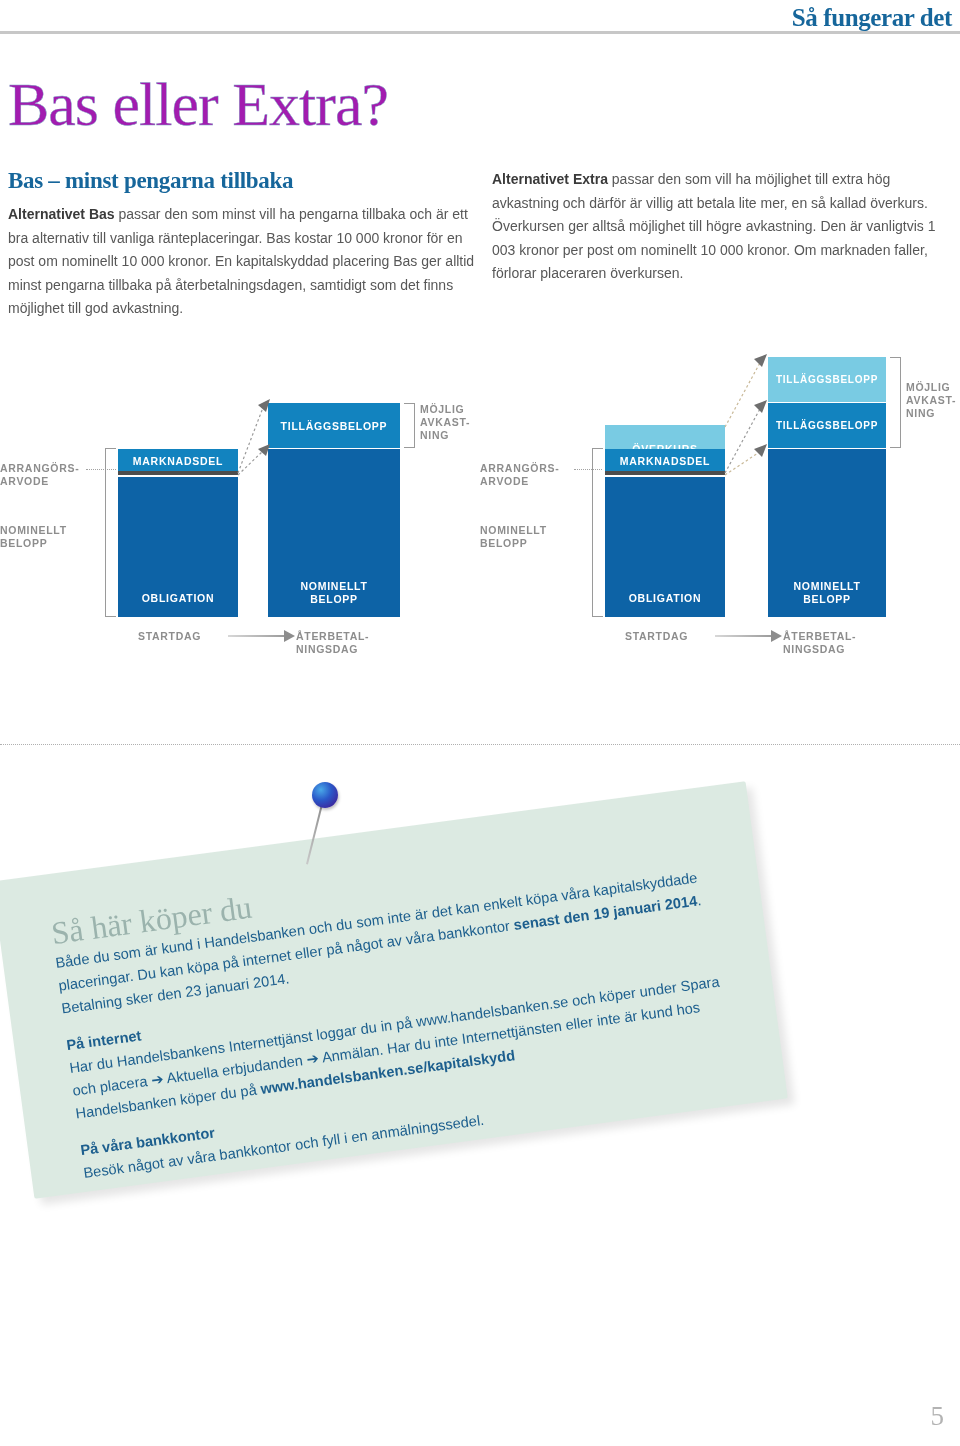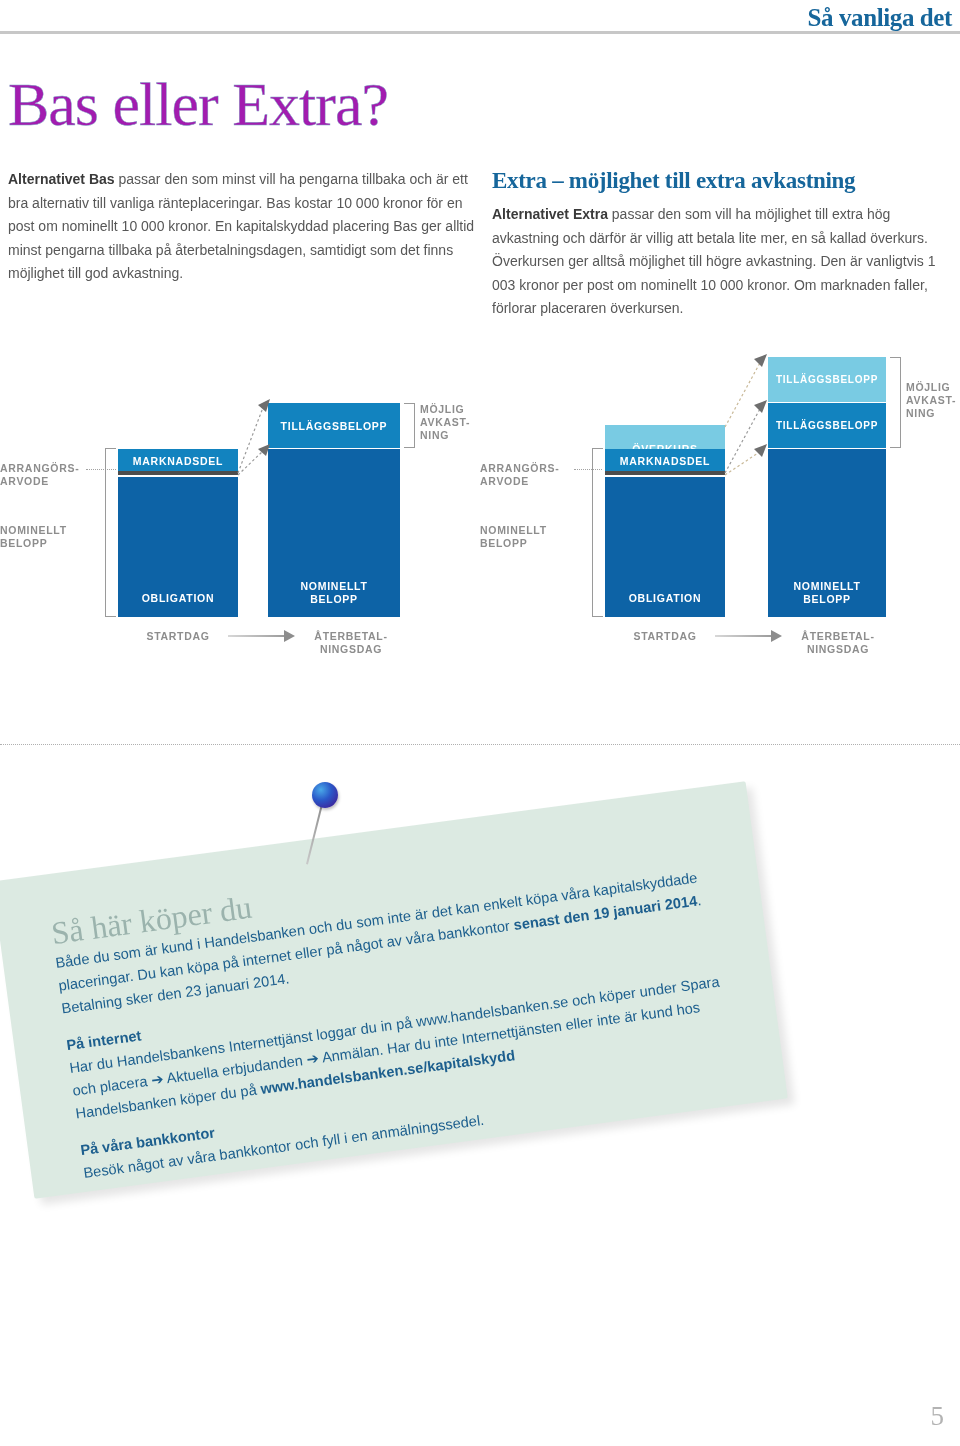--- a/index.html
+++ b/index.html
@@ -89,21 +89,21 @@
 
   .axis-label {
     position: absolute;
     font-size: 10.5px;
     font-weight: bold;
     letter-spacing: 0.7px;
     color: #8d8d8d;
     line-height: 13px;
   }
   .axis-label.right-al { }
-  .axis-label.center-al { text-align: center; }
+  .axis-label.center-al { text-align: left; }
 
   .bracket-left {
     position: absolute;
     border: 1.5px solid #9a9a9a;
     border-right: none;
   }
   .bracket-right {
     position: absolute;
     border: 1.5px solid #9a9a9a;
     border-left: none;
@@ -184,32 +184,32 @@
     position: absolute; right: 16px; bottom: 14px;
     font-family: "Liberation Serif", serif;
     font-size: 27px;
     color: #b3b3b3;
   }
 </style>
 </head>
 <body>
 
 <div id="header">
-  <div id="header-title">Så vanliga det</div>
+  <div id="header-title">Så fungerar det</div>
   <div id="header-rule"></div>
 </div>
 
 <div id="page-title">Bas eller Extra?</div>
 
 <div class="col" id="col-left">
+  <h2 class="col-head">Bas – minst pengarna tillbaka</h2>
   <p class="col-body"><b>Alternativet Bas</b><span> passar den som minst vill ha pengarna tillbaka och är ett bra alternativ till vanliga ränteplaceringar. Bas kostar 10 000 kronor för en post om nominellt 10 000 kronor. En kapitalskyddad placering Bas ger alltid minst pengarna tillbaka på återbetalningsdagen, samtidigt som det finns möjlighet till god avkastning.</span></p>
 </div>
 
 <div class="col" id="col-right">
-  <h2 class="col-head">Extra – möjlighet till extra avkastning</h2>
   <p class="col-body"><b>Alternativet Extra</b><span> passar den som vill ha möjlighet till extra hög avkastning och därför är villig att betala lite mer, en så kallad överkurs. Överkursen ger alltså möjlighet till högre avkastning. Den är vanligtvis 1 003 kronor per post om nominellt 10 000 kronor. Om marknaden faller, förlorar placeraren överkursen.</span></p>
 </div>
 
 <div id="diagrams">
 
   <div class="diagram" id="diagram-bas">
 
     <div class="axis-label right-al" style="left:0; top:107px; width:82px; white-space:pre-line;">ARRANGÖRS-
 ARVODE</div>
     <div class="leader-dots" style="left:86px; top:114px; width:30px;"></div>

